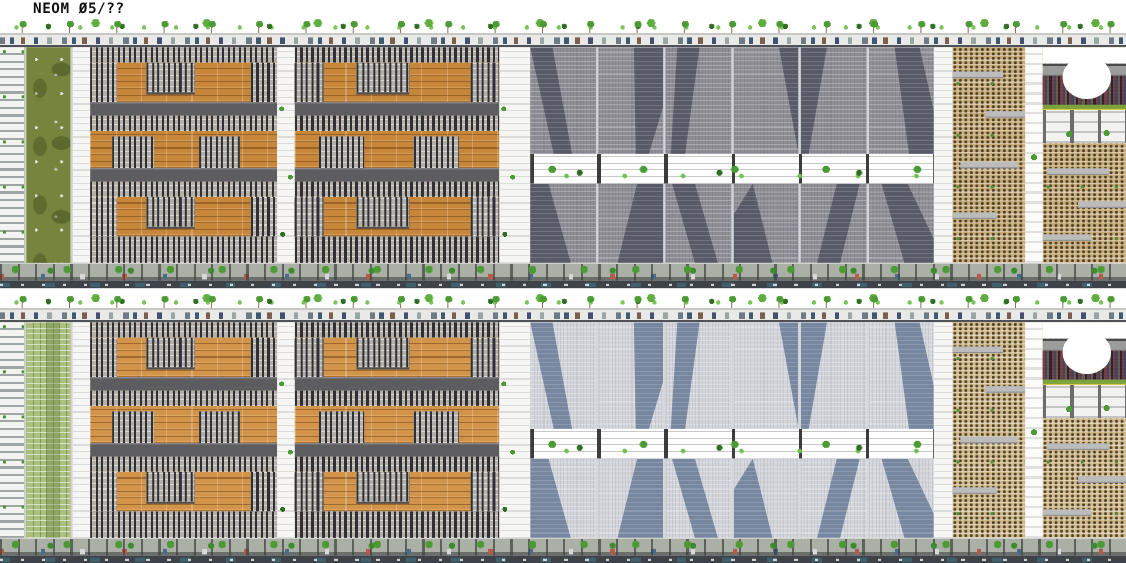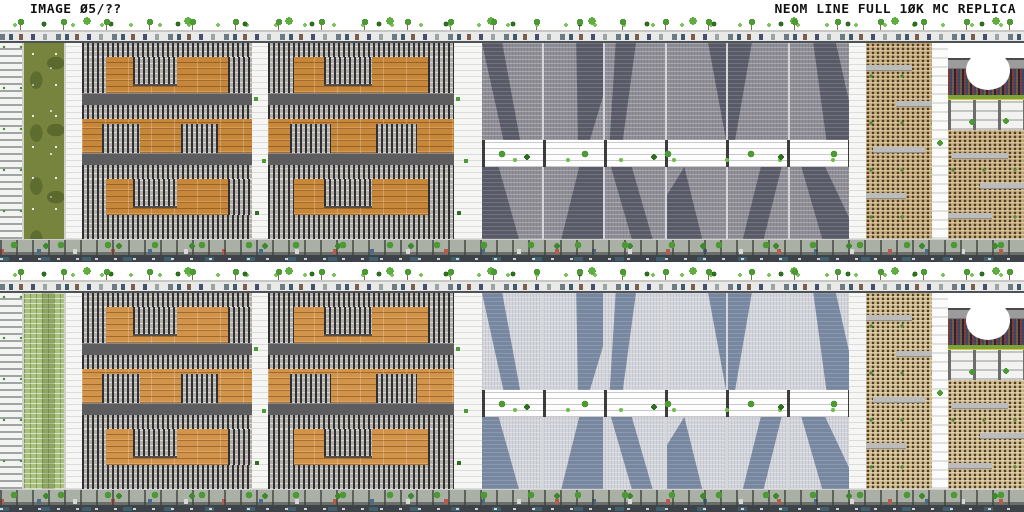--- a/index.html
+++ b/index.html
@@ -178,22 +178,21 @@
     background-image:
       repeating-linear-gradient(90deg, rgba(255,255,255,.75) 0 3px, transparent 3px 19px),
       repeating-linear-gradient(90deg, rgba(64,104,116,.8) 0 9px, transparent 9px 41px);
     background-size:auto 2px,auto 4px;background-position:0 3px,0 2px;background-repeat:repeat-x;}
 </style>
 </head>
 <body>
 
 <div id="page">
   <div class="hdr">
-    <span class="tL">IMAGE Ø5/??</span>
-    <span class="tR">NEOM LINE FULL 1ØK MC REPLICA</span>
+    <span class="tL">NEOM Ø5/??</span>
   </div>
   <div id="panorama">
       <div class="panel vTop">
     <div class="treerow"></div>
     <div class="deck"></div>
     <div class="facade">
       <div class="sec s-stripes"></div>
       <div class="sec s-garden"></div>
       <div class="sec s-white w1"></div>
 

